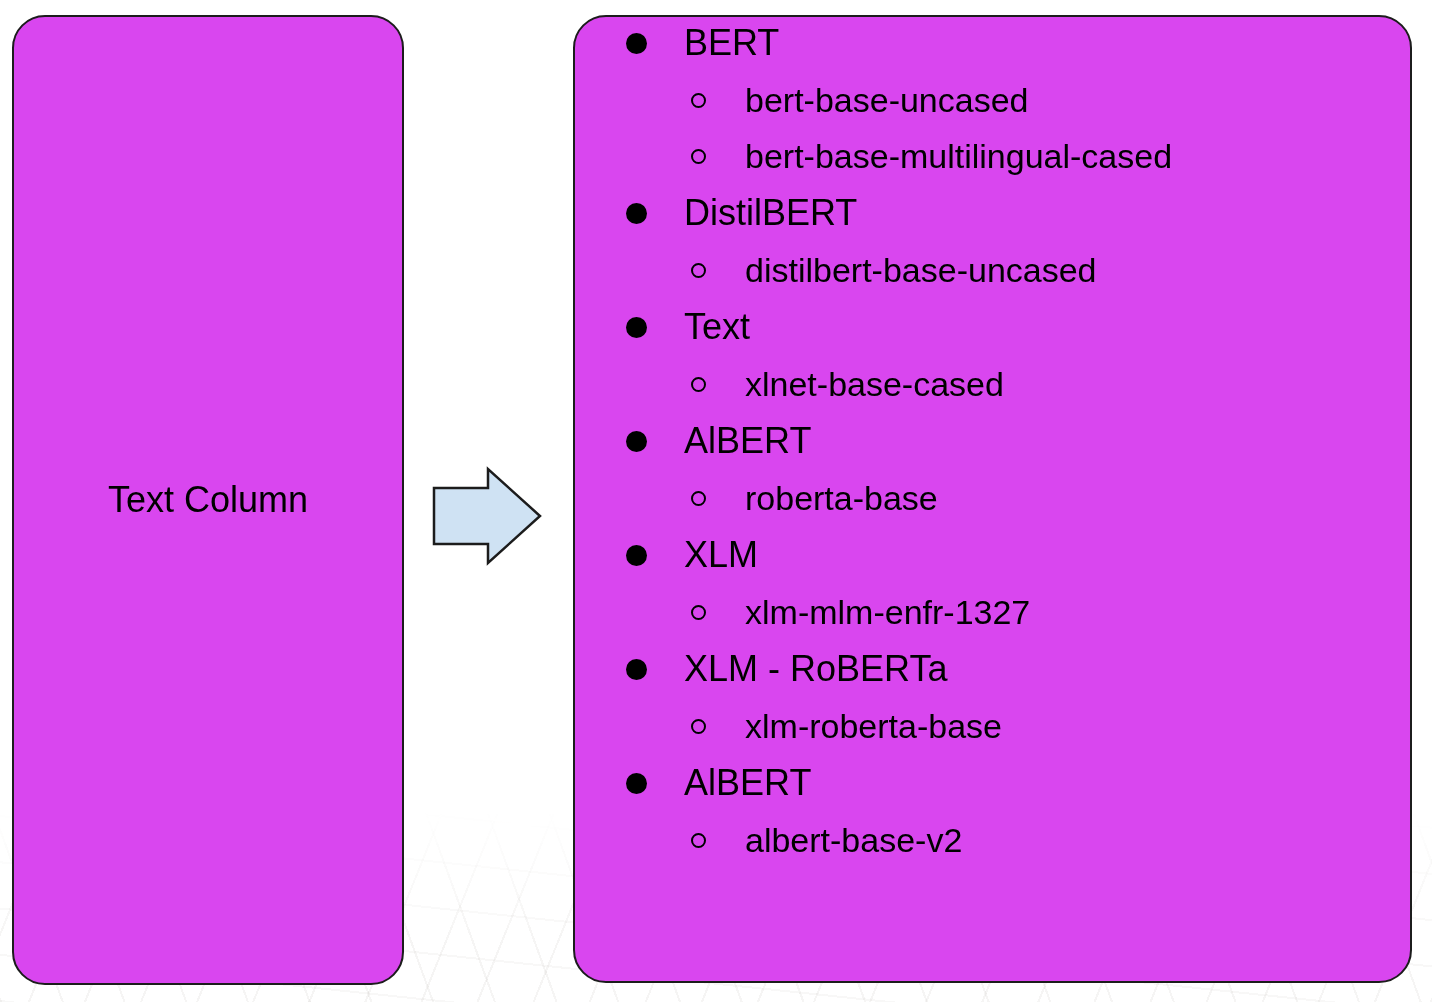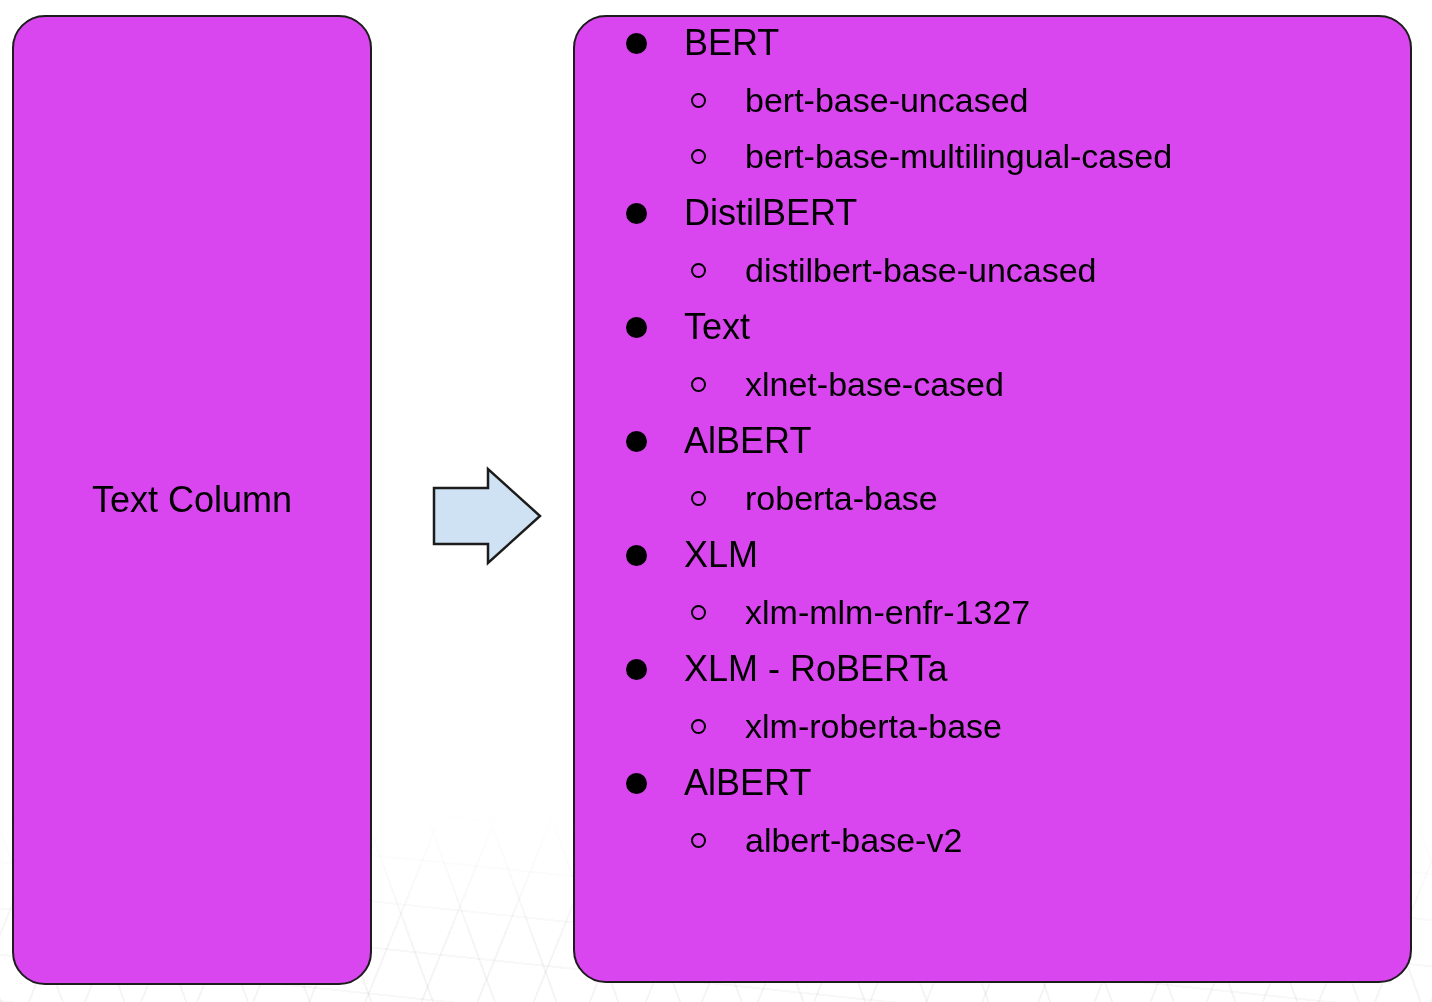--- a/index.html
+++ b/index.html
@@ -37,21 +37,21 @@
     background: #d946ef;
     border: 2px solid #1c1c1c;
     border-radius: 33px;
     box-sizing: border-box;
     z-index: 1;
   }
 
   #left-box {
     left: 12px;
     top: 15px;
-    width: 360px;
+    width: 392px;
     height: 970px;
     display: flex;
     align-items: center;
     justify-content: center;
   }
   #left-box .box-label {
     font-size: 36px;
     line-height: 1;
     white-space: nowrap;
   }

